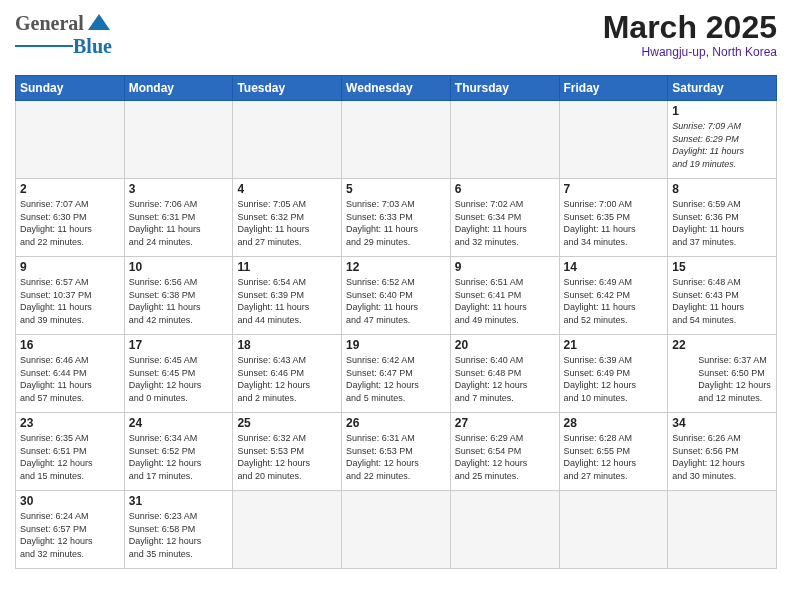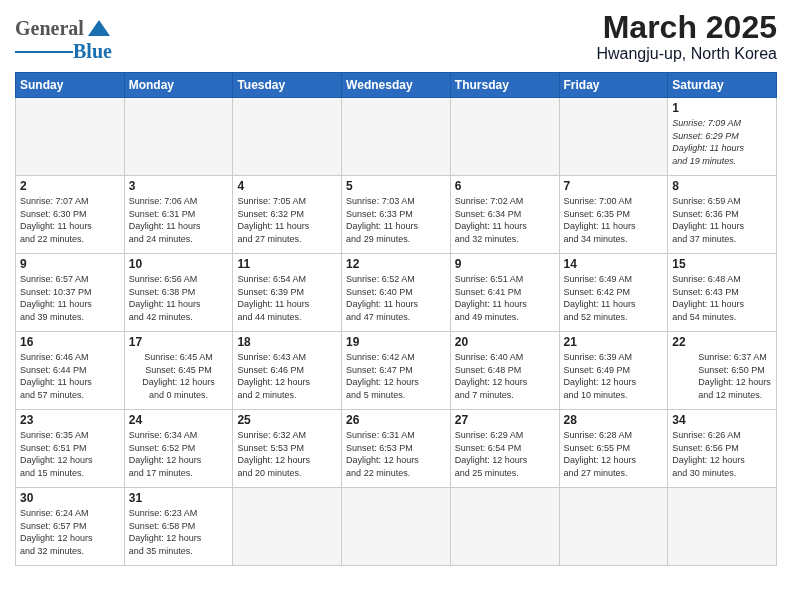--- a/index.html
+++ b/index.html
@@ -12,41 +12,41 @@
     }
     .page {
       width: 792px;
       height: 612px;
       background: #fff;
       padding: 10px 15px 10px 15px;
     }
     .header {
       display: flex;
       justify-content: space-between;
-      align-items: flex-end;
-      margin-bottom: 9px;
+      align-items: center;
+      margin-bottom: 16px;
     }
     .logo-area {
       display: flex;
       flex-direction: column;
       align-items: flex-start;
     }
     .title-area {
       text-align: right;
     }
     .title-area h1 {
       font-size: 32px;
       font-weight: bold;
       color: #222;
       line-height: 1.1;
     }
     .title-area h2 {
-      font-size: 16px;
+      font-size: 12px;
       font-weight: normal;
-      color: #0f172a;
+      color: #4c1d95;
     }
     .calendar {
       width: 100%;
       border-collapse: collapse;
       table-layout: fixed;
     }
     .calendar thead th {
       background: #2a6bbf;
       color: #fff;
       font-size: 12px;
@@ -241,21 +241,21 @@
         <tr>
           <td>
             <span class="day-number">16</span>
             <div class="day-info" style="white-space: pre-line;">Sunrise: 6:46 AM
 Sunset: 6:44 PM
 Daylight: 11 hours
 and 57 minutes.</div>
           </td>
           <td>
             <span class="day-number">17</span>
-            <div class="day-info" style="white-space: pre-line; text-align: center;">Sunrise: 6:45 AM
+            <div class="day-info" style="white-space: pre-line;">Sunrise: 6:45 AM
 Sunset: 6:45 PM
 Daylight: 12 hours
 and 0 minutes.</div>
           </td>
           <td>
             <span class="day-number">18</span>
             <div class="day-info" style="white-space: pre-line;">Sunrise: 6:43 AM
 Sunset: 6:46 PM
 Daylight: 12 hours
 and 2 minutes.</div>

